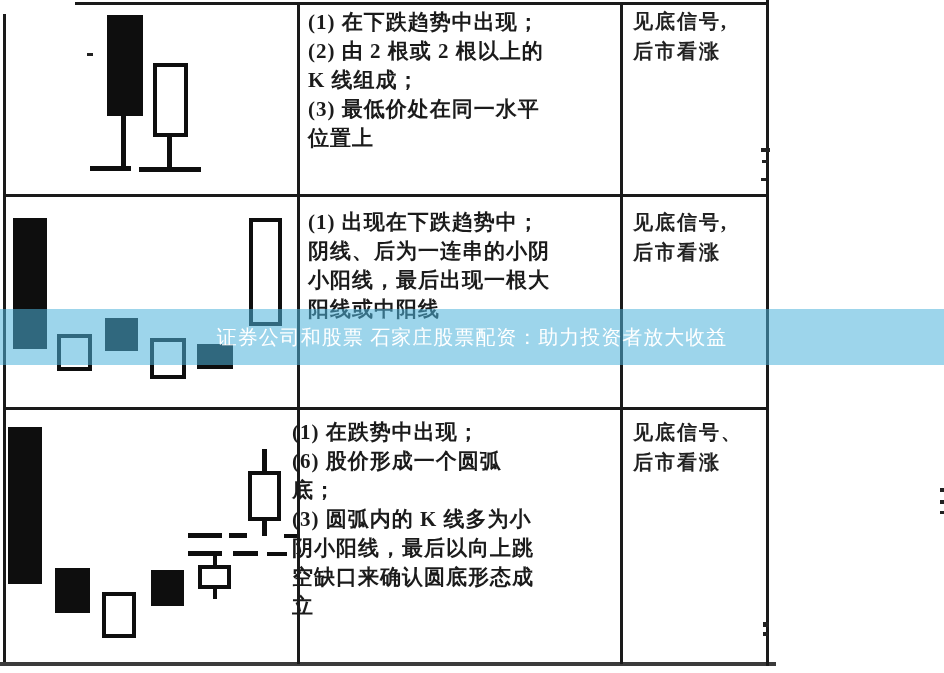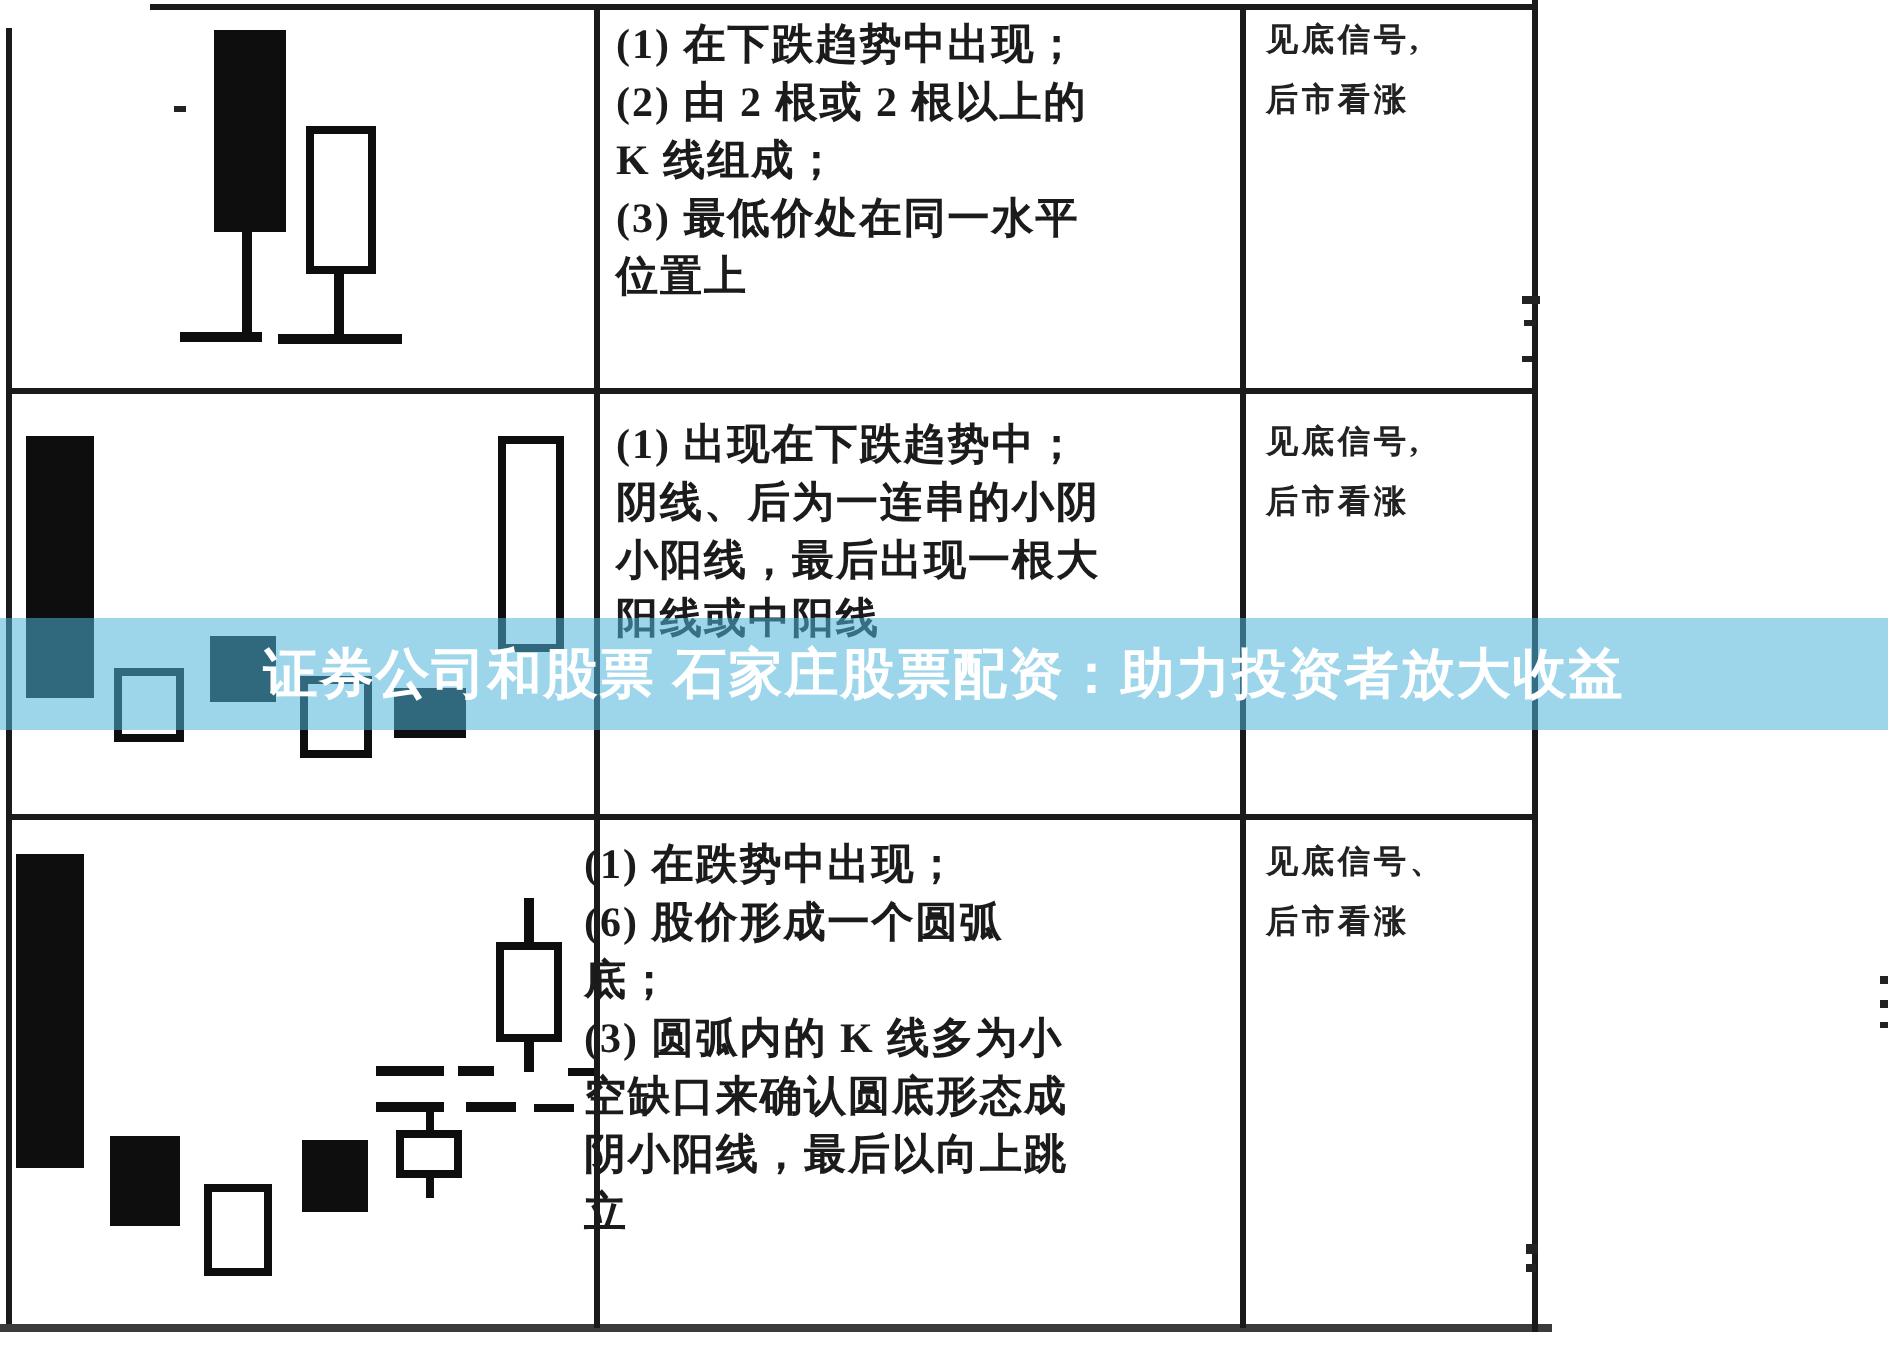--- a/index.html
+++ b/index.html
@@ -16,30 +16,30 @@
   .shape-hollow{position:absolute;background:#ffffff;border:4px solid #0e0e0e;box-sizing:border-box;}
   .shape-line{position:absolute;background:#0e0e0e;}
   .shape-artifact{position:absolute;background:#222222;}
   
   .desc-cell{
     position:absolute;color:#1b1b1b;white-space:nowrap;
     font-size:21px;line-height:29px;font-weight:600;letter-spacing:1px;
   }
   .sig-cell{
     position:absolute;color:#222222;white-space:nowrap;
-    font-size:16px;line-height:30px;font-weight:600;letter-spacing:2px;
+    font-size:20px;line-height:30px;font-weight:600;letter-spacing:2px;
   }
   
   .banner{
     position:absolute;left:0;top:309px;width:944px;height:56px;
     display:flex;align-items:center;justify-content:center;z-index:5;
   }
   .banner span{
-    font-family:"Liberation Sans",sans-serif;font-weight:700;
-    font-size:27px;letter-spacing:1px;white-space:nowrap;
+    font-family:"Liberation Sans",sans-serif;font-weight:400;
+    font-size:20px;letter-spacing:1px;white-space:nowrap;
   }
   .layer{position:absolute;left:0;top:0;width:944px;height:673px;}
 </style>
 </head>
 <body>
 
 <div class="page">
 
   <div class="hline" style="left:75px;top:2px;width:693px;height:3px"></div>
   <div class="vline" style="left:3px;top:14px;width:3px;height:650px"></div>
@@ -113,22 +113,22 @@
   <div class="sig-cell" style="left:633px;top:207px">
     <div>见底信号,</div>
     <div>后市看涨</div>
   </div>
 
   <div class="desc-cell" style="left:292px;top:418px">
     <div>(1) 在跌势中出现；</div>
     <div>(6) 股价形成一个圆弧</div>
     <div>底；</div>
     <div>(3) 圆弧内的 K 线多为小</div>
+    <div>阴小阳线，最后以向上跳</div>
     <div>空缺口来确认圆底形态成</div>
-    <div>阴小阳线，最后以向上跳</div>
     <div>立</div>
   </div>
 
   <div class="sig-cell" style="left:633px;top:417px">
     <div>见底信号、</div>
     <div>后市看涨</div>
   </div>
 
   <div class="banner" style="background: rgba(77, 178, 218, 0.55);">
     <span style="color: rgb(255, 255, 255);">证券公司和股票 石家庄股票配资：助力投资者放大收益</span>

